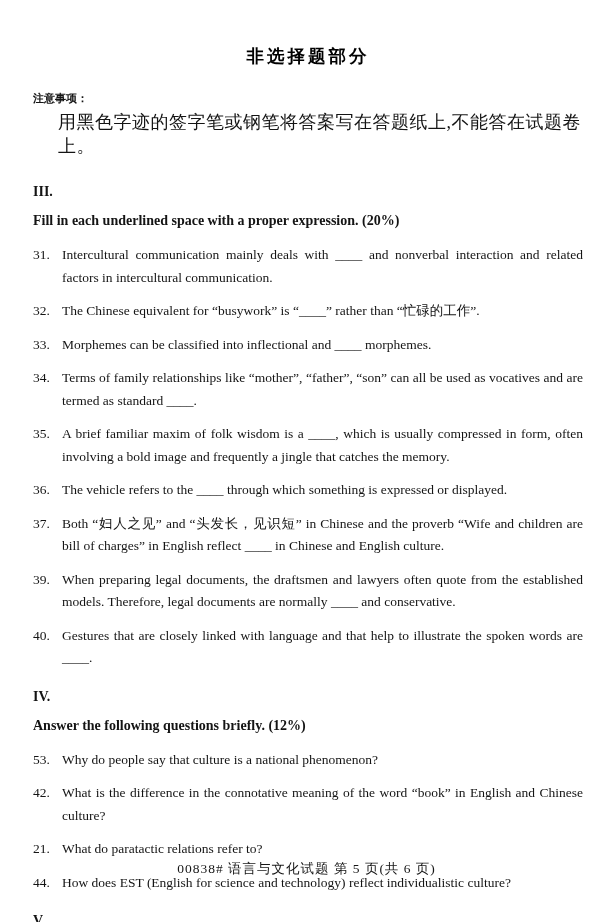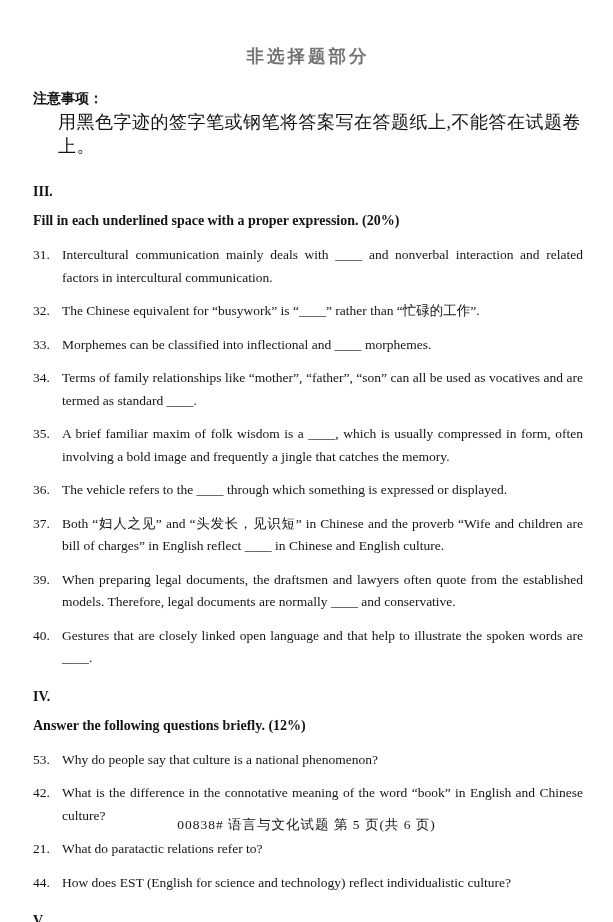--- a/index.html
+++ b/index.html
@@ -19,29 +19,29 @@
     padding: 44px 30px 0 33px;
     overflow: hidden;
   }
   .doc-title {
     margin: 0 0 20px 0;
     text-align: center;
     font-family: "Liberation Sans", "DejaVu Sans", sans-serif;
     font-weight: bold;
     font-size: 17.5px;
     letter-spacing: 3px;
-    color: #737373;
+    color: #000000;
   }
   .notice {
     margin-bottom: 22px;
   }
   .notice-label {
-    font-family: Liberation Serif, serif;
+    font-family: Liberation Mono, monospace;
     font-weight: bold;
-    font-size: 14px;
+    font-size: 11px;
     line-height: 22px;
   }
   .notice-text {
     padding-left: 25px;
     font-size: 18px;
     line-height: 24px;
     letter-spacing: 0.5px;
   }
   .section {
     margin-top: 15px;
@@ -77,21 +77,21 @@
   .q-text.cjk-bold {
     font-family: "Liberation Sans", "DejaVu Sans", sans-serif;
     font-weight: bold;
     font-size: 13px;
     letter-spacing: 1px;
   }
   .footer {
     position: absolute;
     left: 0;
     right: 0;
-    top: 816px;
+    top: 860px;
     text-align: center;
     font-size: 13.5px;
     letter-spacing: 1px;
     color: #161616;
   }
 </style>
 </head>
 <body>
 
 <div class="page">
@@ -135,21 +135,21 @@
     <div class="question">
       <span class="q-num">37.</span>
       <div class="q-text">Both “妇人之见” and “头发长，见识短” in Chinese and the proverb “Wife and children are bill of charges” in English reflect ____ in Chinese and English culture.</div>
     </div>
     <div class="question">
       <span class="q-num">39.</span>
       <div class="q-text">When preparing legal documents, the draftsmen and lawyers often quote from the established models. Therefore, legal documents are normally ____ and conservative.</div>
     </div>
     <div class="question">
       <span class="q-num">40.</span>
-      <div class="q-text">Gestures that are closely linked open language and that help to illustrate the spoken words are ____.</div>
+      <div class="q-text">Gestures that are closely linked with language and that help to illustrate the spoken words are ____.</div>
     </div>
   </div>
 
   <div class="section">
     <div class="sec-header">
       <span class="sec-num">IV.</span>
       <span class="sec-title">Answer the following questions briefly. (12%)</span>
     </div>
     <div class="question">
       <span class="q-num">53.</span>

